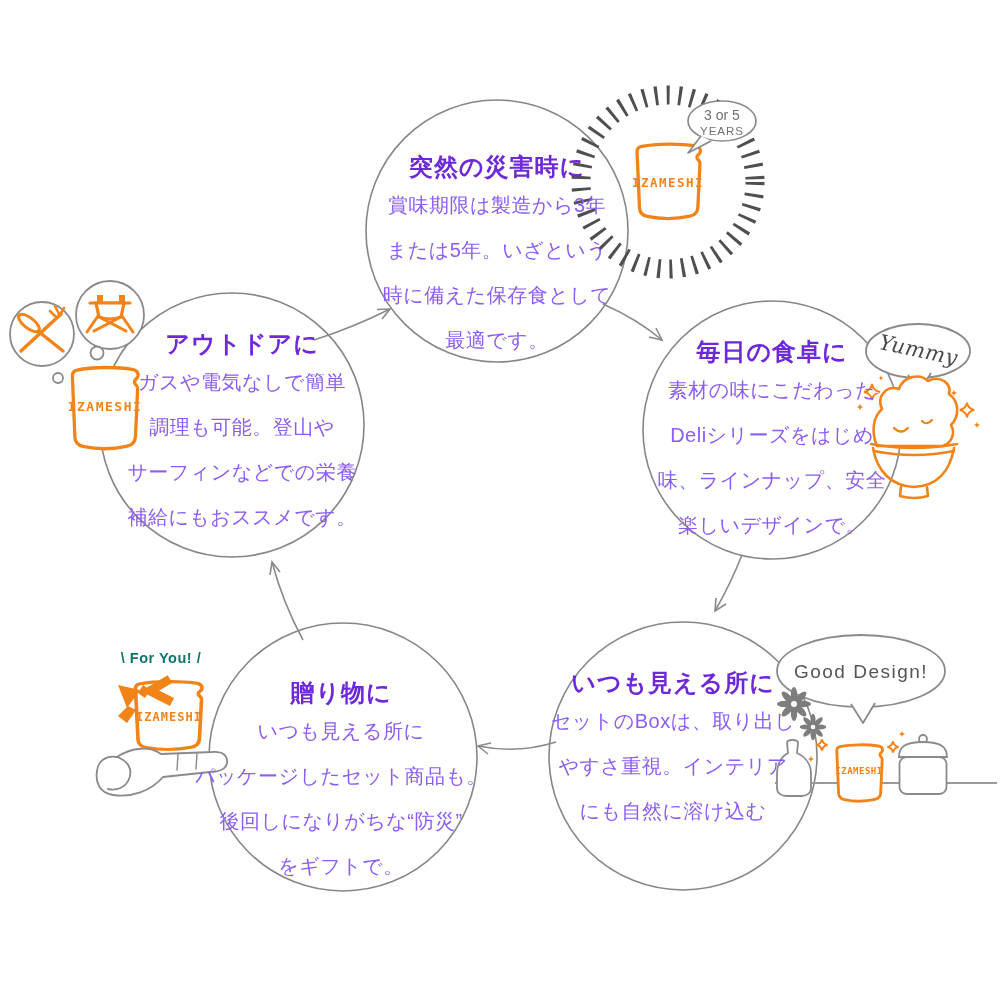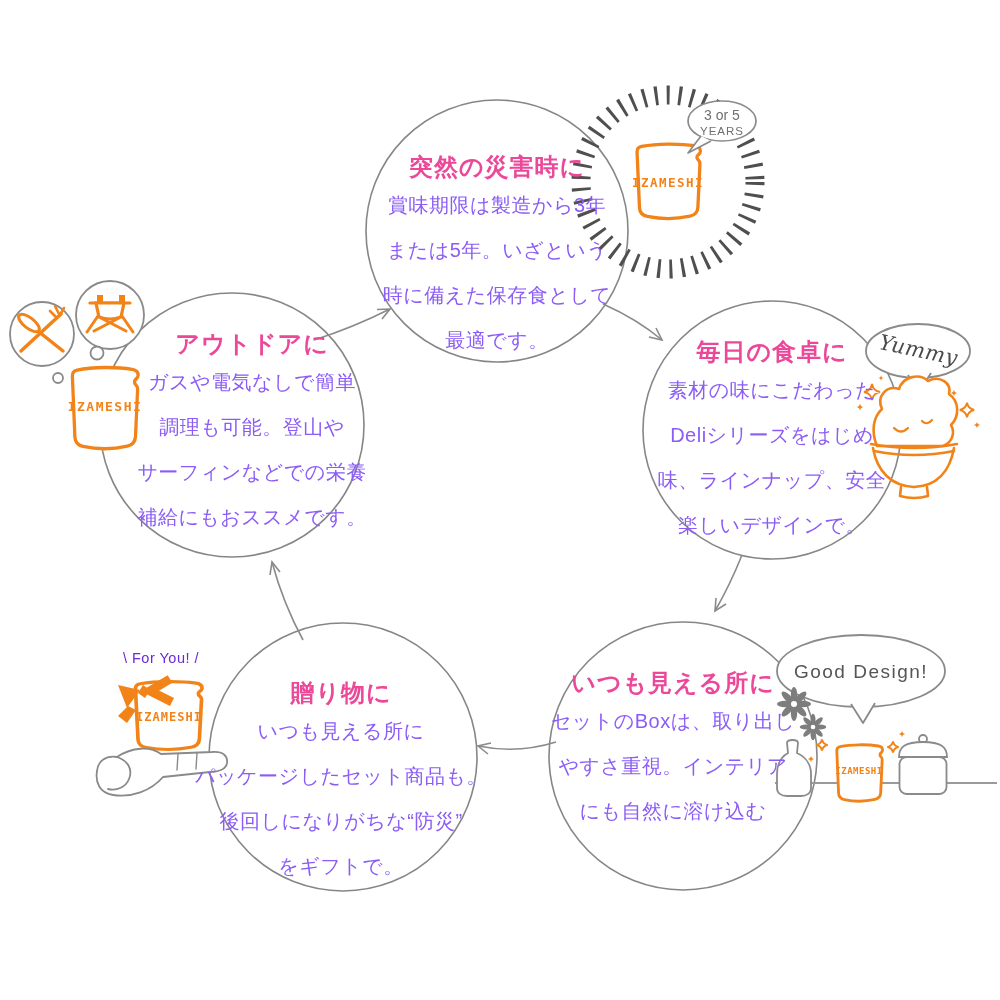--- a/index.html
+++ b/index.html
@@ -4,31 +4,31 @@
 <style>
   html,body{margin:0;padding:0;background:#ffffff;}
   .stage{
     position:relative;width:1000px;height:1000px;background:#ffffff;overflow:hidden;
     font-family:"Liberation Sans",sans-serif;
   }
   .art{position:absolute;left:0;top:0;width:1000px;height:1000px;}
   .sec{position:absolute;transform:translateX(-50%);text-align:center;white-space:nowrap;}
   .sec h2{
     margin:0;font-size:24px;line-height:32px;font-weight:800;letter-spacing:1px;
-    color:#ec4899;font-family:"Liberation Sans",sans-serif;
+    color:#6d28d9;font-family:"Liberation Sans",sans-serif;
   }
   .ln{font-size:20px;line-height:45px;height:45px;color:#8b5cf6;letter-spacing:0.5px;}
   .sec-disaster{left:497px;top:151px;}
   .sec-daily{left:772px;top:336px;text-align:center;}
   .sec-visible{left:673px;top:667px;}
   .sec-gift{left:341px;top:657px;margin-top:20px;}
-  .sec-outdoor{left:252px;top:328px;}
+  .sec-outdoor{left:242px;top:328px;}
   .for-you{
     position:absolute;left:161px;top:650px;transform:translateX(-50%);
-    font-size:14.5px;letter-spacing:0.5px;color:#6d28d9;white-space:nowrap;
+    font-size:14.5px;letter-spacing:0.5px;color:#0f766e;white-space:nowrap;font-weight:bold;
   }
 </style>
 </head>
 <body>
 
 <div class="stage">
 
   <svg class="art" viewBox="0 0 1000 1000">
     <defs>
       <path id="can-shape" d="M16,9.5 C35,5.8 64,5.6 83,8.6 C88,9.4 90.6,11.6 90.4,15.6 C90.3,17.6 89.3,19 87.9,20 C85.5,21.7 85.3,24.8 87.5,26.7 C89.1,28.1 89.9,29.7 89.8,31.7 L87.2,87.5 C86.9,93.6 83.2,97.7 77.2,99 C59,103 41,103 23.2,99.3 C17.2,98.1 13.6,94.4 13.3,88.4 L10.2,16.6 C10,12.9 12.2,10.3 16,9.5 Z"></path>

